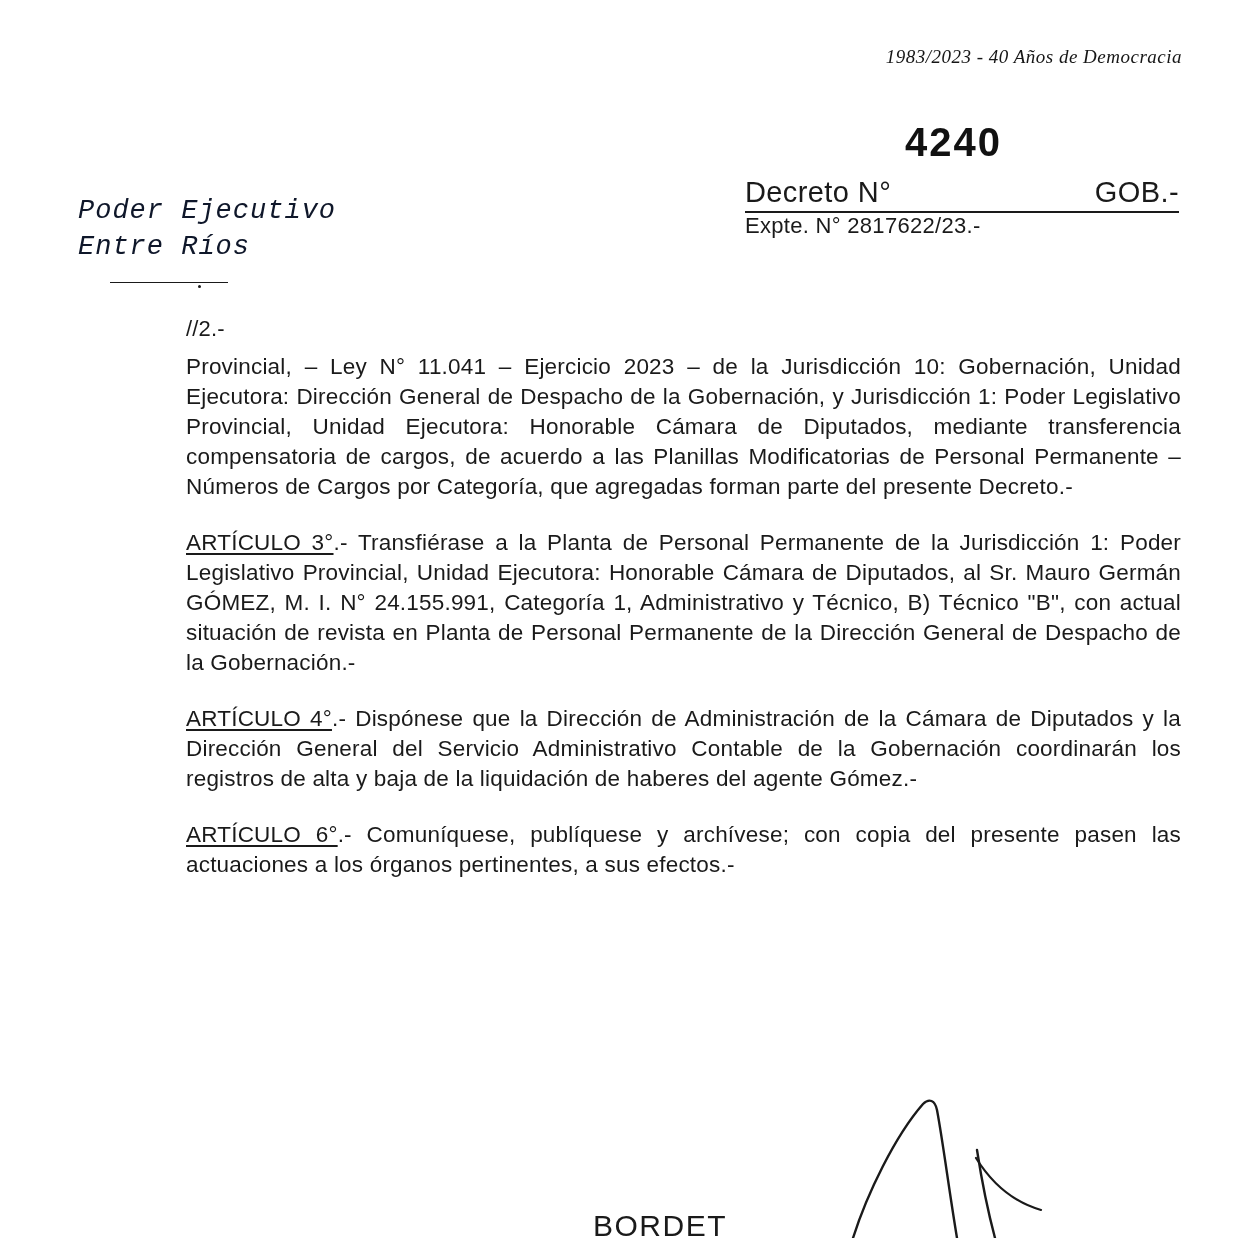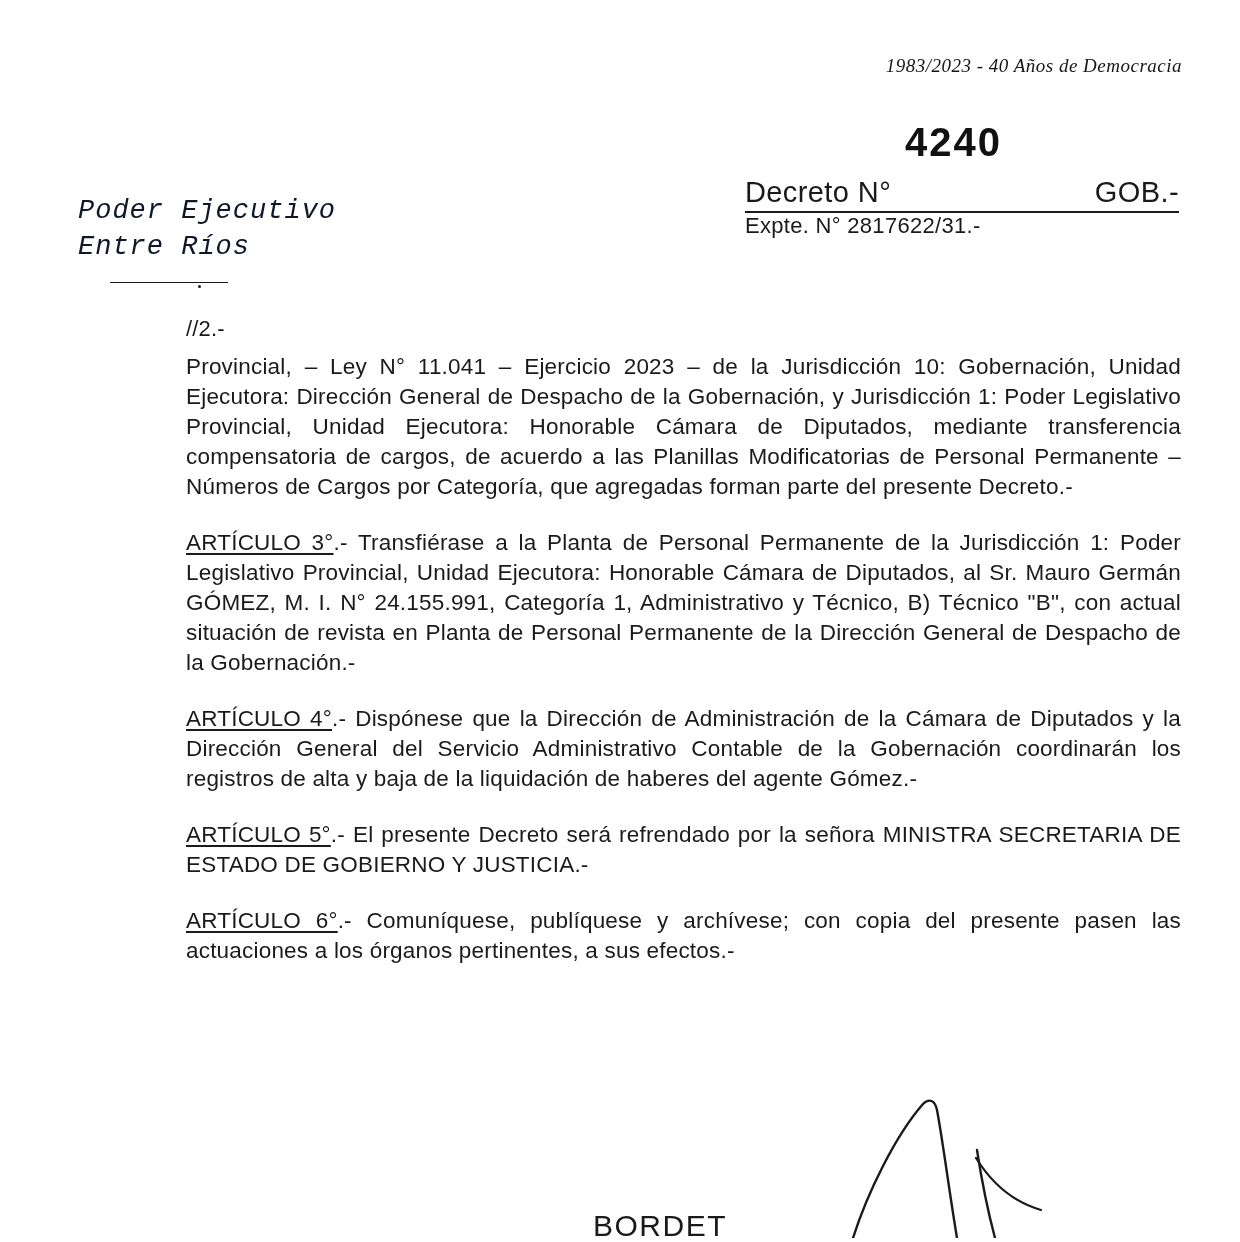--- a/index.html
+++ b/index.html
@@ -12,21 +12,21 @@
     height: 1242px;
     position: relative;
     font-family: "Liberation Sans", sans-serif;
     color: #1a1a1a;
     overflow: hidden;
   }
 
   
   .header-slogan {
     position: absolute;
-    top: 55px;
+    top: 46px;
     right: 58px;
     font-family: "Liberation Serif", serif;
     font-style: italic;
     font-size: 19px;
     letter-spacing: 0.5px;
     color: #161616;
     white-space: nowrap;
   }
 
   .decree-number {
@@ -156,21 +156,21 @@
 
 <div class="header-slogan">1983/2023 - 40 Años de Democracia</div>
 
 <div class="decree-number">4240</div>
 
 <div class="decree-line">
   <span class="lbl">Decreto N°</span>
   <span class="gob">GOB.-</span>
 </div>
 
-<div class="expte-line">Expte. N° 2817622/31.-</div>
+<div class="expte-line">Expte. N° 2817622/23.-</div>
 
 <div class="letterhead">
   <div class="l1">Poder Ejecutivo</div>
   <div class="l2">Entre Ríos</div>
   <div class="rule"></div>
 </div>
 
 <div class="doc-body">
 
   <p class="folio">//2.-</p>
@@ -181,23 +181,20 @@
 
 
   <p class="para">
     <span><span class="art-label">ARTÍCULO 3°</span>.- Transfiérase a la Planta de Personal Permanente de la Jurisdicción 1: Poder Legislativo Provincial, Unidad Ejecutora: Honorable Cámara de Diputados, al Sr. Mauro Germán GÓMEZ, M. I. N° 24.155.991, Categoría 1, Administrativo y Técnico, B) Técnico "B", con actual situación de revista en Planta de Personal Permanente de la Dirección General de Despacho de la Gobernación.-</span>
   </p>
 
   <p class="para">
     <span><span class="art-label">ARTÍCULO 4°</span>.- Dispónese que la Dirección de Administración de la Cámara de Diputados y la Dirección General del Servicio Administrativo Contable de la Gobernación coordinarán los registros de alta y baja de la liquidación de haberes del agente Gómez.-</span>
   </p>
 
-  <p class="para">
-    <span><span class="art-label">ARTÍCULO 5°</span>.- El presente Decreto será refrendado por la señora MINISTRA SECRETARIA DE ESTADO DE GOBIERNO Y JUSTICIA.-</span>
-  </p>
 
   <p class="para">
     <span><span class="art-label">ARTÍCULO 6°</span>.- Comuníquese, publíquese y archívese; con copia del presente pasen las actuaciones a los órganos pertinentes, a sus efectos.-</span>
   </p>
 
 </div>
 
 <svg class="signature-mark" viewBox="0 0 230 140" xmlns="http://www.w3.org/2000/svg">
   <path d="M8 140 C 22 96, 50 38, 78 6 C 84 0, 90 2, 92 12 C 98 44, 104 92, 112 140" fill="none" stroke="#1a1a1a" stroke-width="2.4" stroke-linecap="round"></path>
   <path d="M132 52 C 136 78, 142 110, 150 140" fill="none" stroke="#1a1a1a" stroke-width="2.4" stroke-linecap="round"></path>

